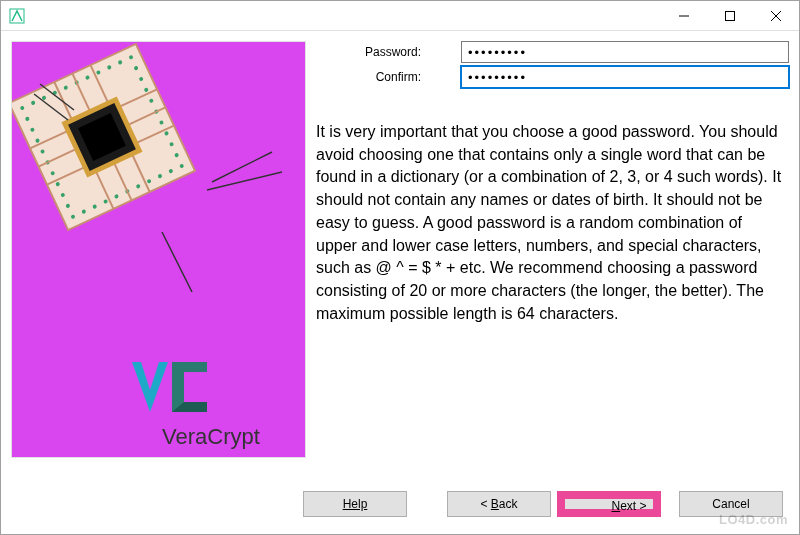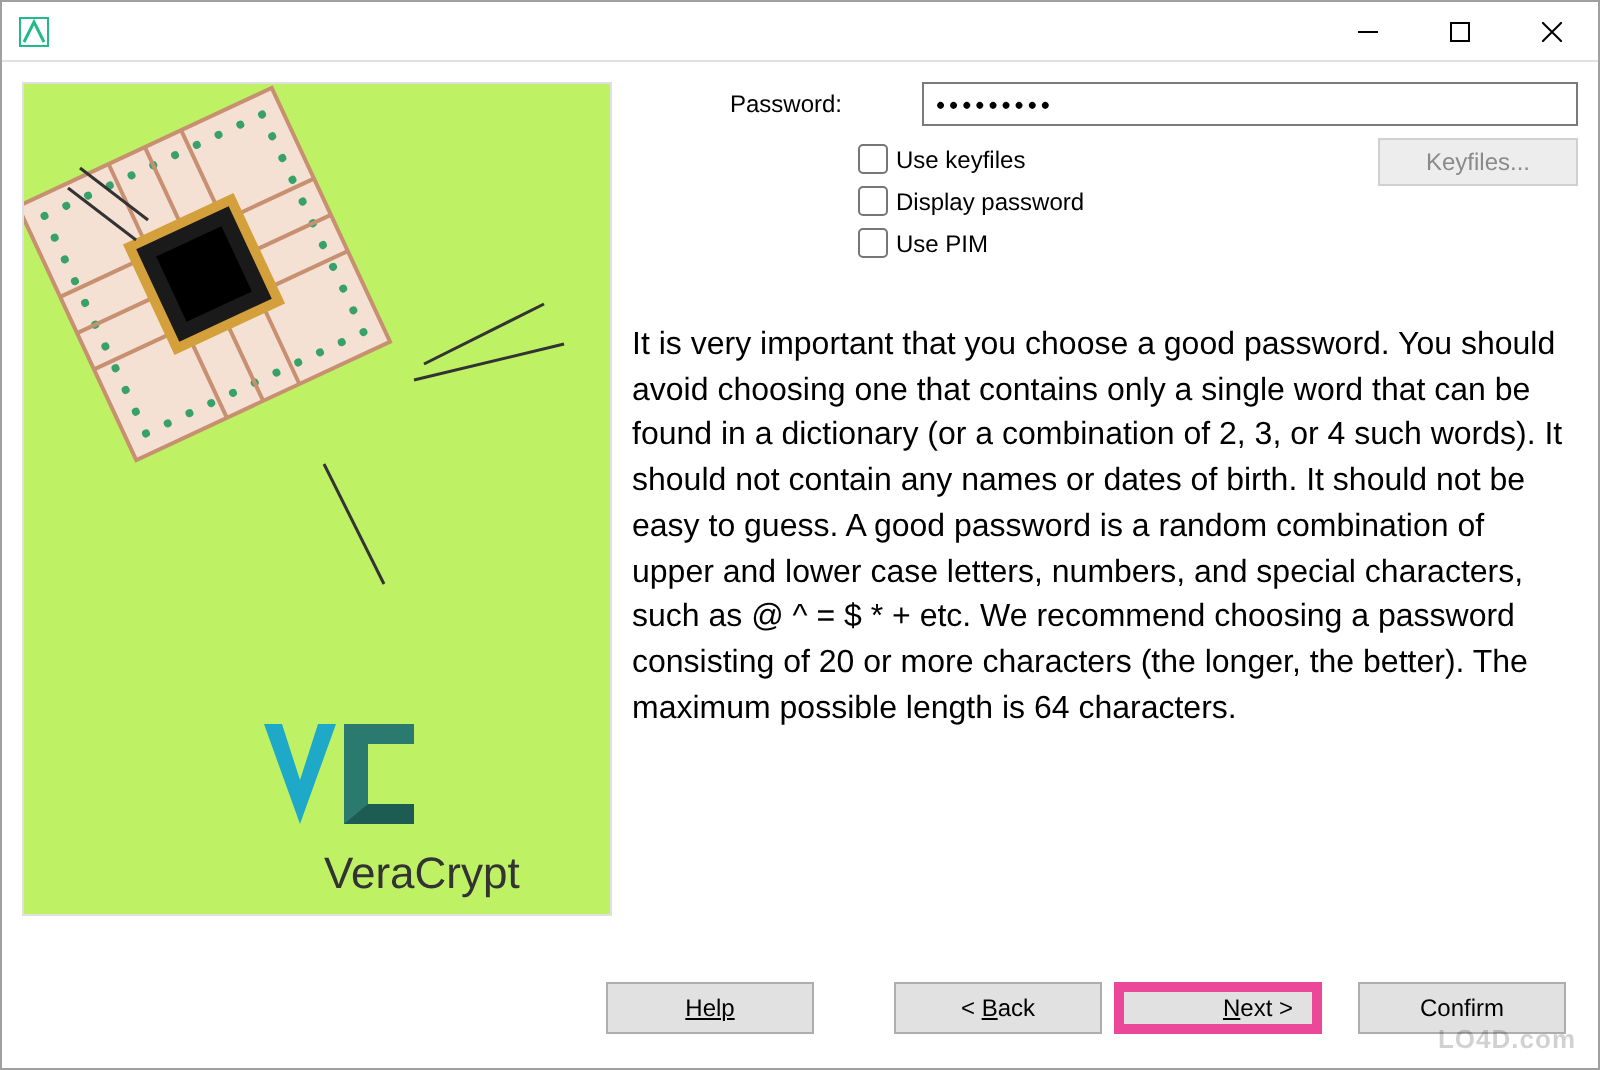--- a/index.html
+++ b/index.html
@@ -49,21 +49,21 @@
   .content {
     flex: 1;
     display: flex;
     padding: 10px 10px 0 10px;
     gap: 10px;
   }
   .sidebar {
     width: 295px;
     height: 417px;
     border: 1px solid #e0e0e0;
-    background: #bef264;
+    background: #d946ef;
     position: relative;
     overflow: hidden;
   }
   .sidebar svg { position:absolute; top:0; left:0; }
   .main {
     flex: 1;
     display: flex;
     flex-direction: column;
   }
   .heading {
@@ -145,21 +145,21 @@
   }
   .footer .btn {
     width: 104px;
     height: 26px;
     background: #e1e1e1;
     border: 1px solid #adadad;
     font-size: 12px;
     font-family: inherit;
   }
   .footer .btn.default {
-    border: 5px solid #ec4899;
+    border: 8px solid #ec4899;
     padding-left: 40px;
   }
   .footer .help-gap { width: 28px; }
   .footer .btn .u { text-decoration: underline; }
   .watermark {
     position: absolute;
     bottom: 8px;
     right: 12px;
     color: rgba(0,0,0,0.18);
     font-size: 13px;
@@ -285,44 +285,33 @@
       </svg>
     </div>
 
     <div class="main">
 
       <div class="form-row">
         <label>Password:</label>
         <input type="password" value="•••••••••" style="">
       </div>
 
-
-      <div class="opts">
-        <div class="checkrow">
-          <input type="checkbox" style="">
-          <span>Use keyfiles</span>
-        </div>
-        <div class="checkrow">
-          <input type="checkbox" style="">
-          <span>Display password</span>
-        </div>
-        <div class="checkrow">
-          <input type="checkbox" style="">
-          <span>Use PIM</span>
-        </div>
-        <button class="keyfiles-btn" disabled="">Keyfiles...</button>
+      <div class="form-row">
+        <label>Confirm:</label>
+        <input type="password" class="focused" value="•••••••••" style="">
       </div>
+
 
       <div class="desc">It is very important that you choose a good password. You should avoid choosing one that contains only a single word that can be found in a dictionary (or a combination of 2, 3, or 4 such words). It should not contain any names or dates of birth. It should not be easy to guess. A good password is a random combination of upper and lower case letters, numbers, and special characters, such as @ ^ = $ * + etc. We recommend choosing a password consisting of 20 or more characters (the longer, the better). The maximum possible length is 64 characters.</div>
     </div>
   </div>
 
   <div class="footer">
     <button class="btn"><span class="u">Help</span></button>
     <div class="help-gap"></div>
     <button class="btn">&lt; <span style="text-decoration:underline">B</span>ack</button>
     <button class="btn default"><span style="text-decoration:underline">N</span>ext &gt;</button>
     <div style="width:6px"></div>
-    <button class="btn">Confirm</button>
+    <button class="btn">Cancel</button>
   </div>
 
   <div class="watermark">LO4D.com</div>
 </div>
 
 </body></html>

